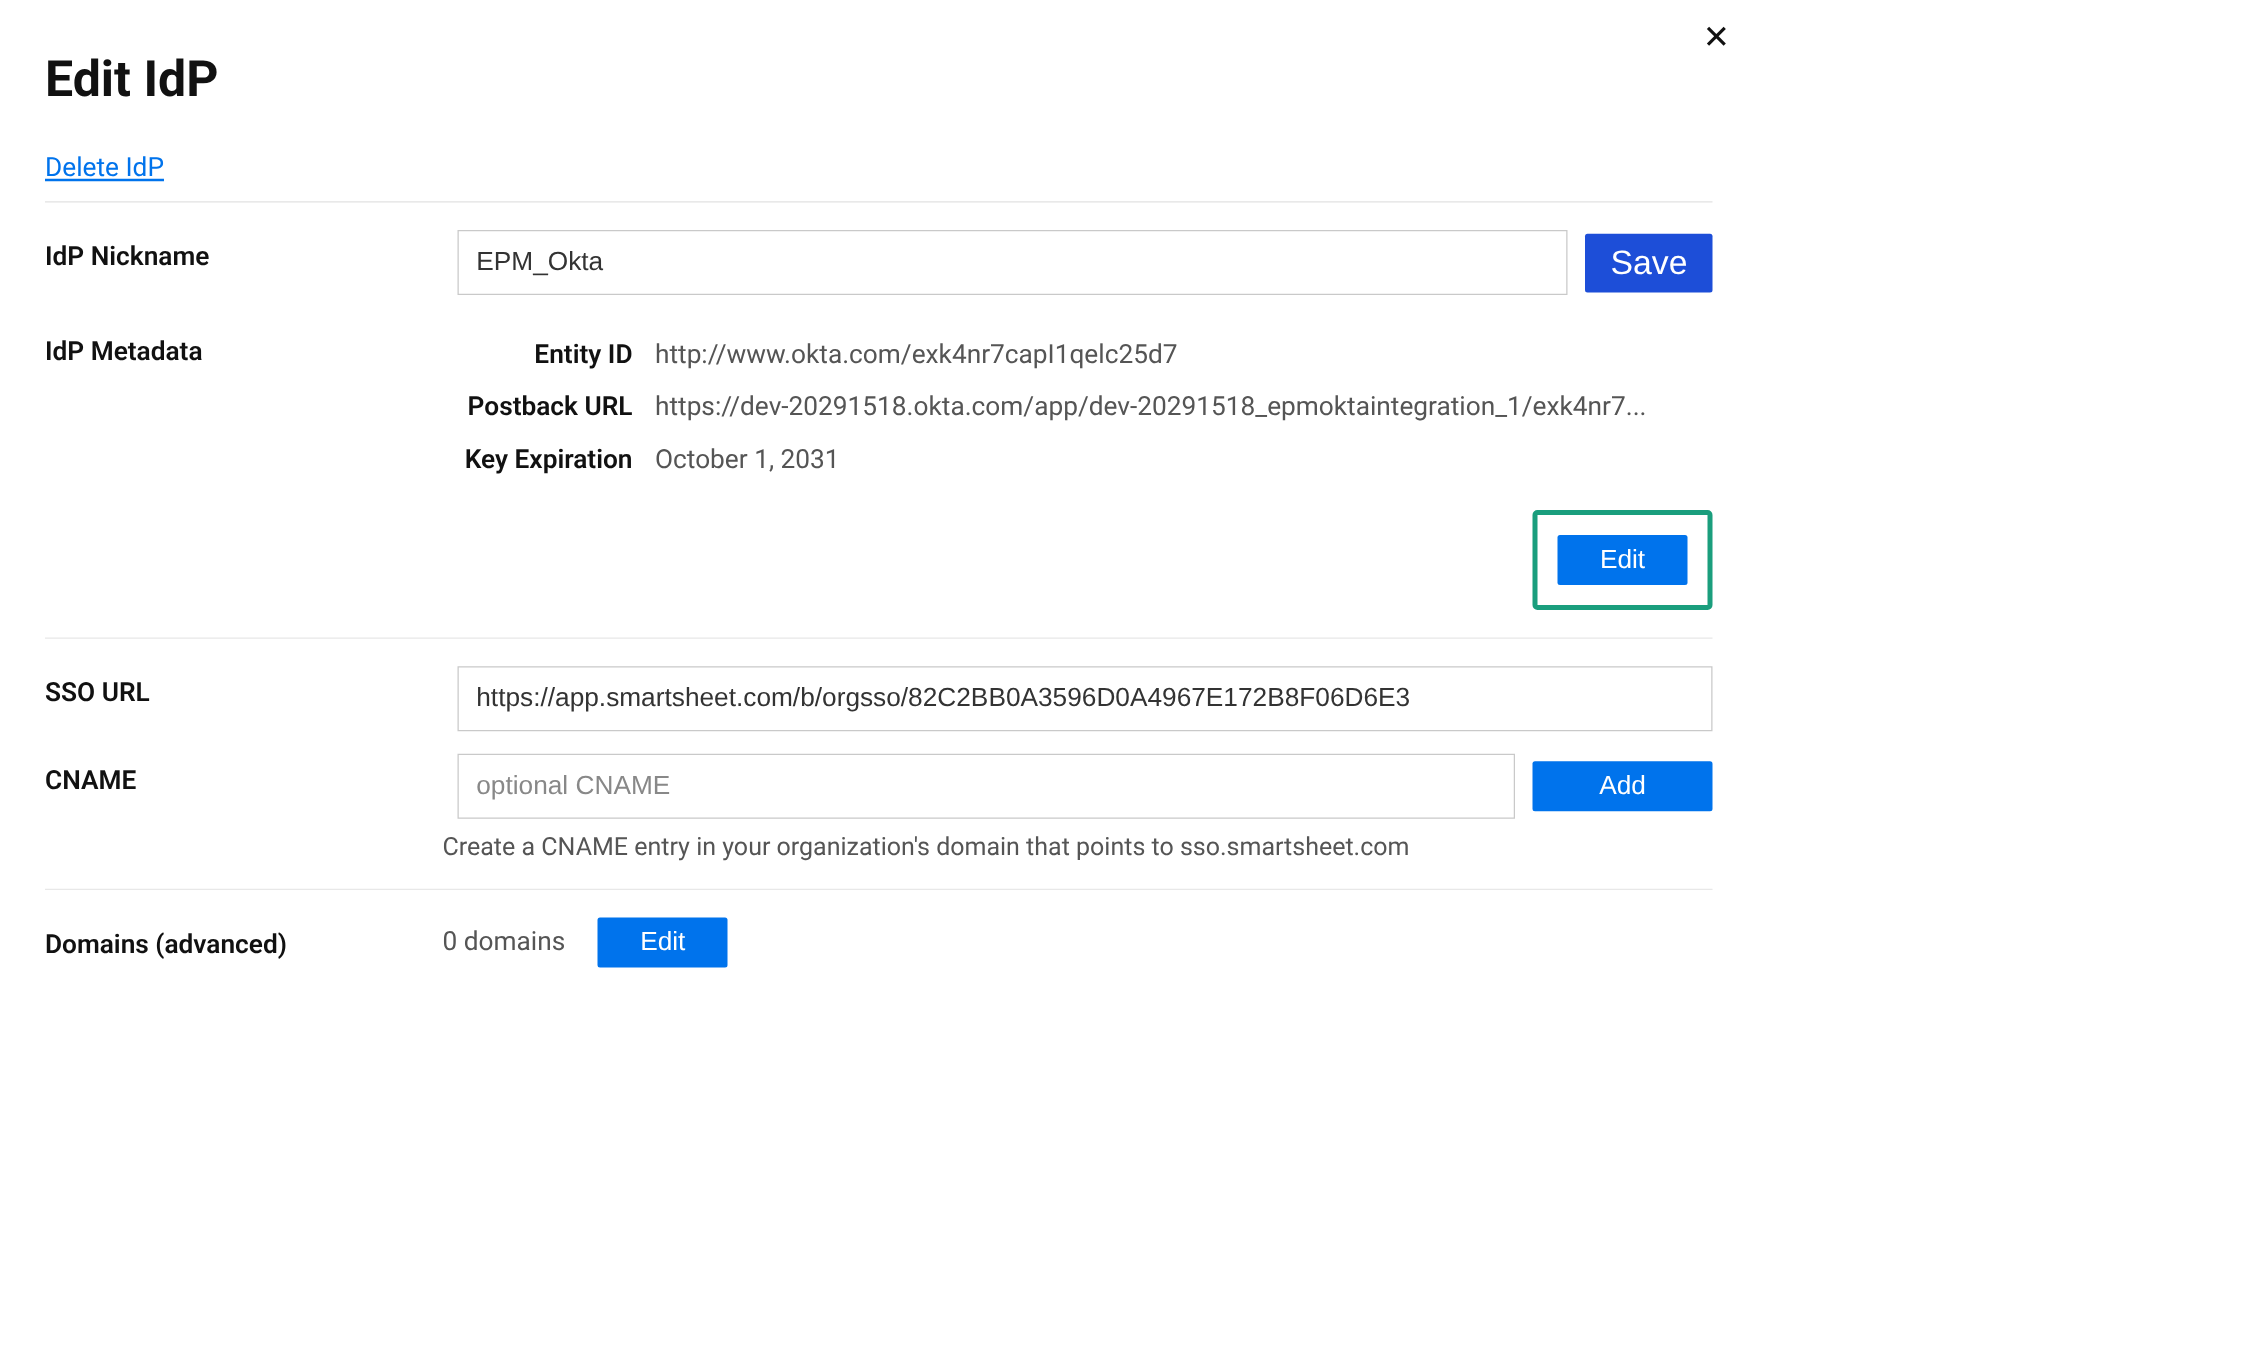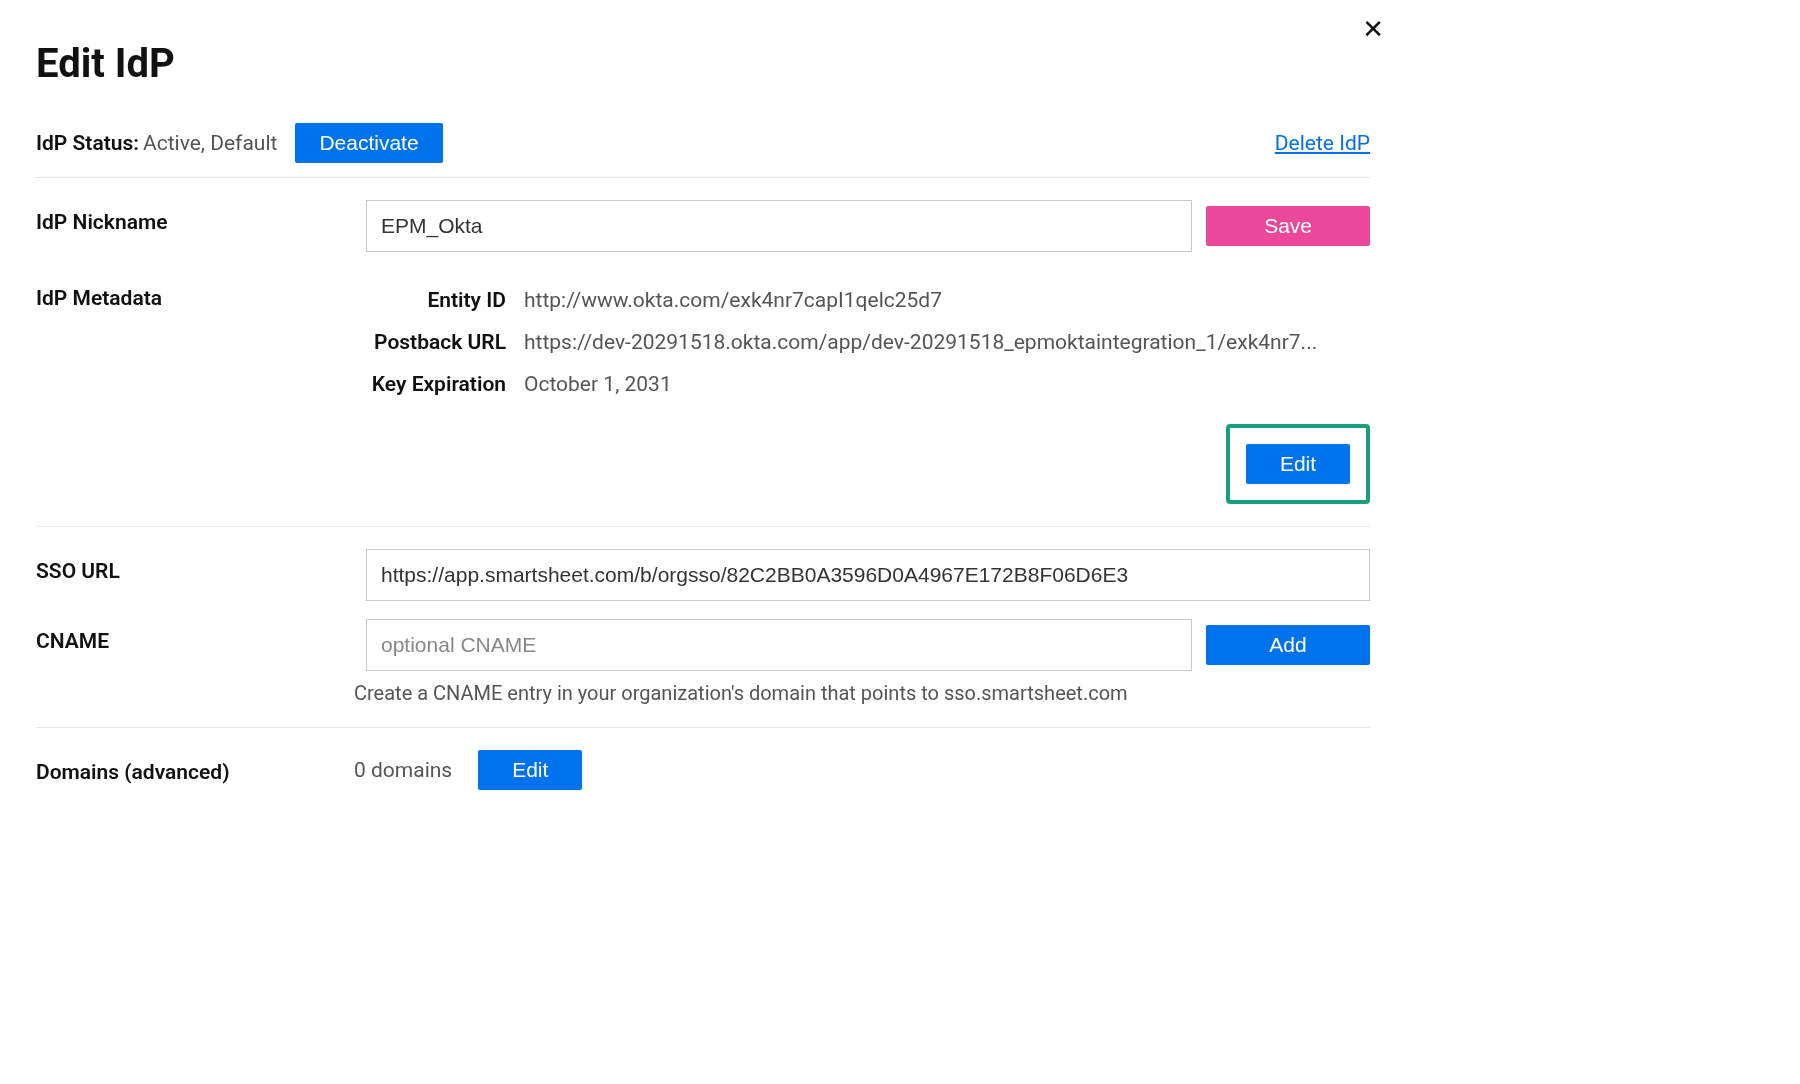--- a/index.html
+++ b/index.html
@@ -57,25 +57,25 @@
     background: #0073ec;
     color: #fff;
     border: none;
     font-size: 21px;
     font-weight: 400;
     padding: 8px 24px;
     cursor: pointer;
     border-radius: 2px;
   }
   .btn-disabled {
-    background: #ec4899;
+    background: #1d4ed8;
     color: #fff;
     border: none;
-    font-size: 21px;
-    padding: 8px 58px;
+    font-size: 27px;
+    padding: 8px 20px;
     cursor: default;
     border-radius: 2px;
   }
   .delete-link {
     color: #0073ec;
     font-size: 21px;
     text-decoration: underline;
     cursor: pointer;
   }
 
@@ -163,39 +163,32 @@
     display: flex;
     justify-content: flex-end;
     margin-top: 20px;
   }
   .edit-box {
     border: 4px solid #1a9e7d;
     padding: 16px;
     display: inline-flex;
     border-radius: 4px;
   }
-  .btn-add { width: 164px; }
+  .btn-add { width: 144px; }
   .btn-edit { width: 104px; }
 </style>
 </head>
 <body>
 
 <div class="frame">
   <div class="close-x">✕</div>
 
   <h1 class="title">Edit IdP</h1>
 
   <div class="status-row">
-    <div class="status-left">
-      <span>
-        <span class="status-label">IdP Status:</span>
-        <span class="status-value">Active, Default</span>
-      </span>
-      <button class="btn-primary">Deactivate</button>
-    </div>
     <a class="delete-link">Delete IdP</a>
   </div>
 
   <div class="section">
 
     <div class="form-row">
       <div class="left-label">IdP Nickname</div>
       <div class="field-body">
         <input class="text-input" value="EPM_Okta" style="">
         <button class="btn-disabled">Save</button>

